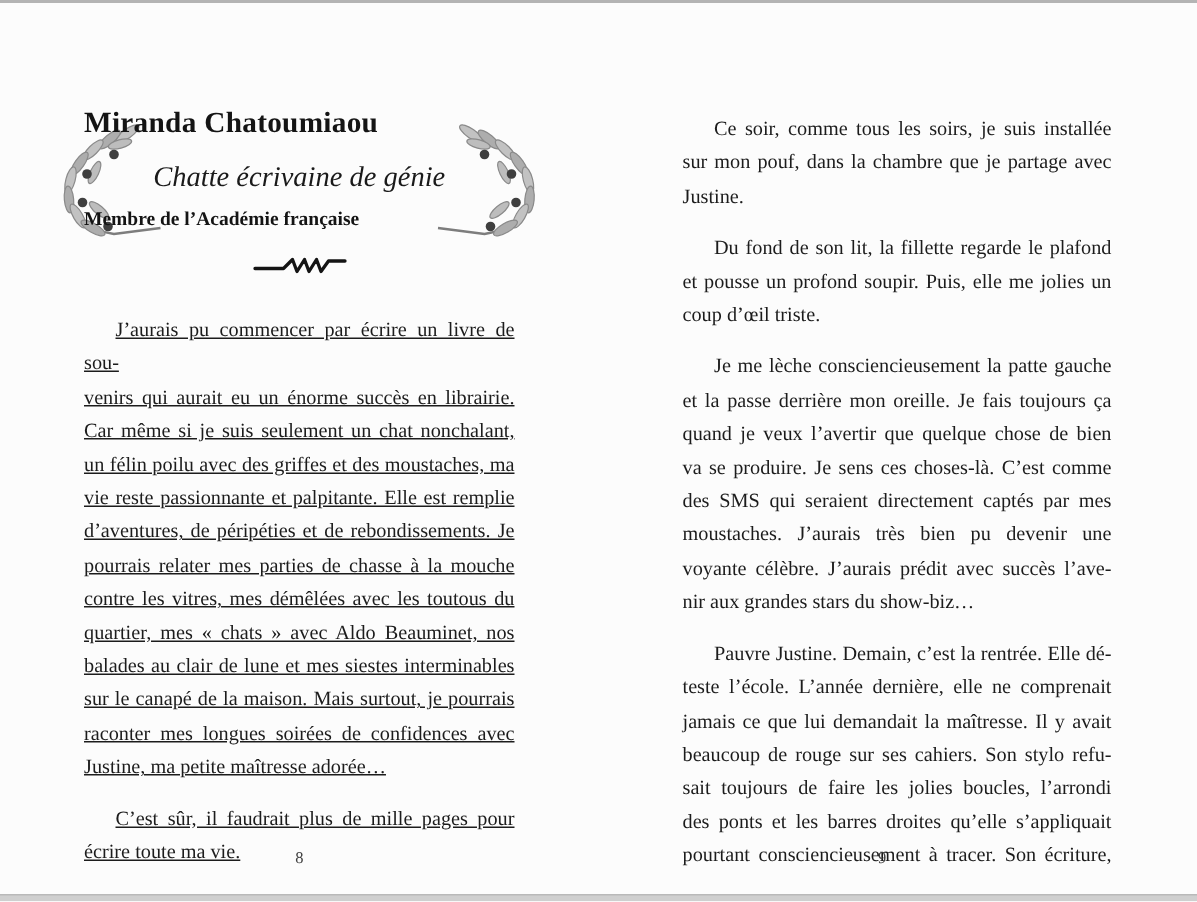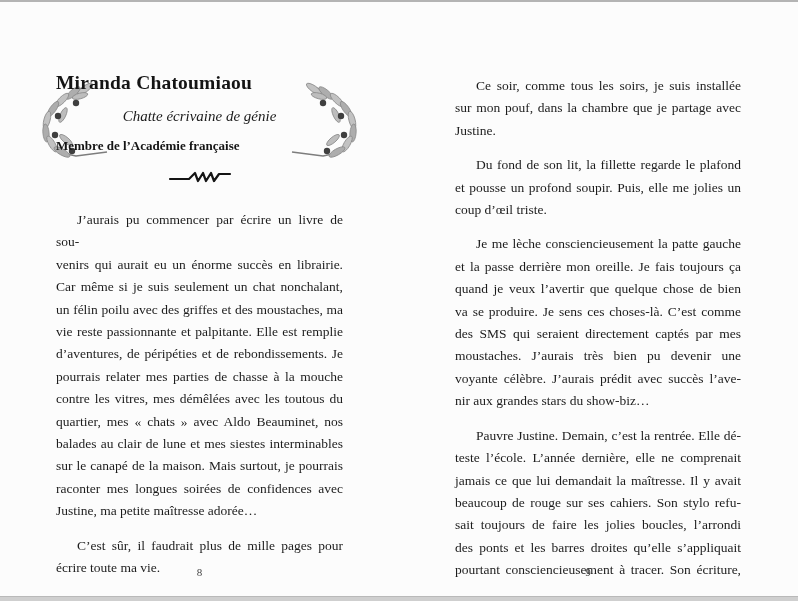--- a/index.html
+++ b/index.html
@@ -22,42 +22,42 @@
   }
 
   
   .header-author {
     position: absolute; left: 56px; top: 72px; width: 287px;
     text-align: left; font-size: 19.5px; font-weight: bold;
     letter-spacing: 0.2px; color: #141414;
   }
   .header-subtitle {
     position: absolute; left: 56px; top: 108px; width: 287px;
-    text-align: center; font-size: 15px; font-style: italic; color: #1a1a1a;
+    text-align: center; font-size: 19px; font-style: italic; color: #1a1a1a;
   }
   .header-affil {
     position: absolute; left: 56px; top: 138px; width: 287px;
     font-size: 13px; font-weight: bold; color: #141414;
   }
   .branch { position: absolute; top: 82px; width: 78px; height: 88px; }
   .branch.left  { left: 32px; }
   .branch.right { left: 289px; transform: scaleX(-1); }
   .divider-wrap {
     position: absolute; left: 56px; top: 170px; width: 287px;
     text-align: center;
   }
 
   
   .bodytext {
     position: absolute;
     font-size: 13.5px;
     line-height: 22.4px;
     color: #1c1c1c;
   }
-  #left-body  { left: 56px;  top: 197px; width: 287px; }
+  #left-body  { left: 56px;  top: 197px; width: 287px; text-decoration: underline; }
   #right-body { left: 455px; top: 63px;  width: 286px; }
 
   .line { text-align: justify; text-align-last: justify; }
   .line.end { text-align-last: left; }
   .line.indent { text-indent: 21px; margin-top: 12px; }
 
   
   .pagenum {
     position: absolute; top: 566px; font-size: 11px; color: #3f3f3f;
     text-align: center;

